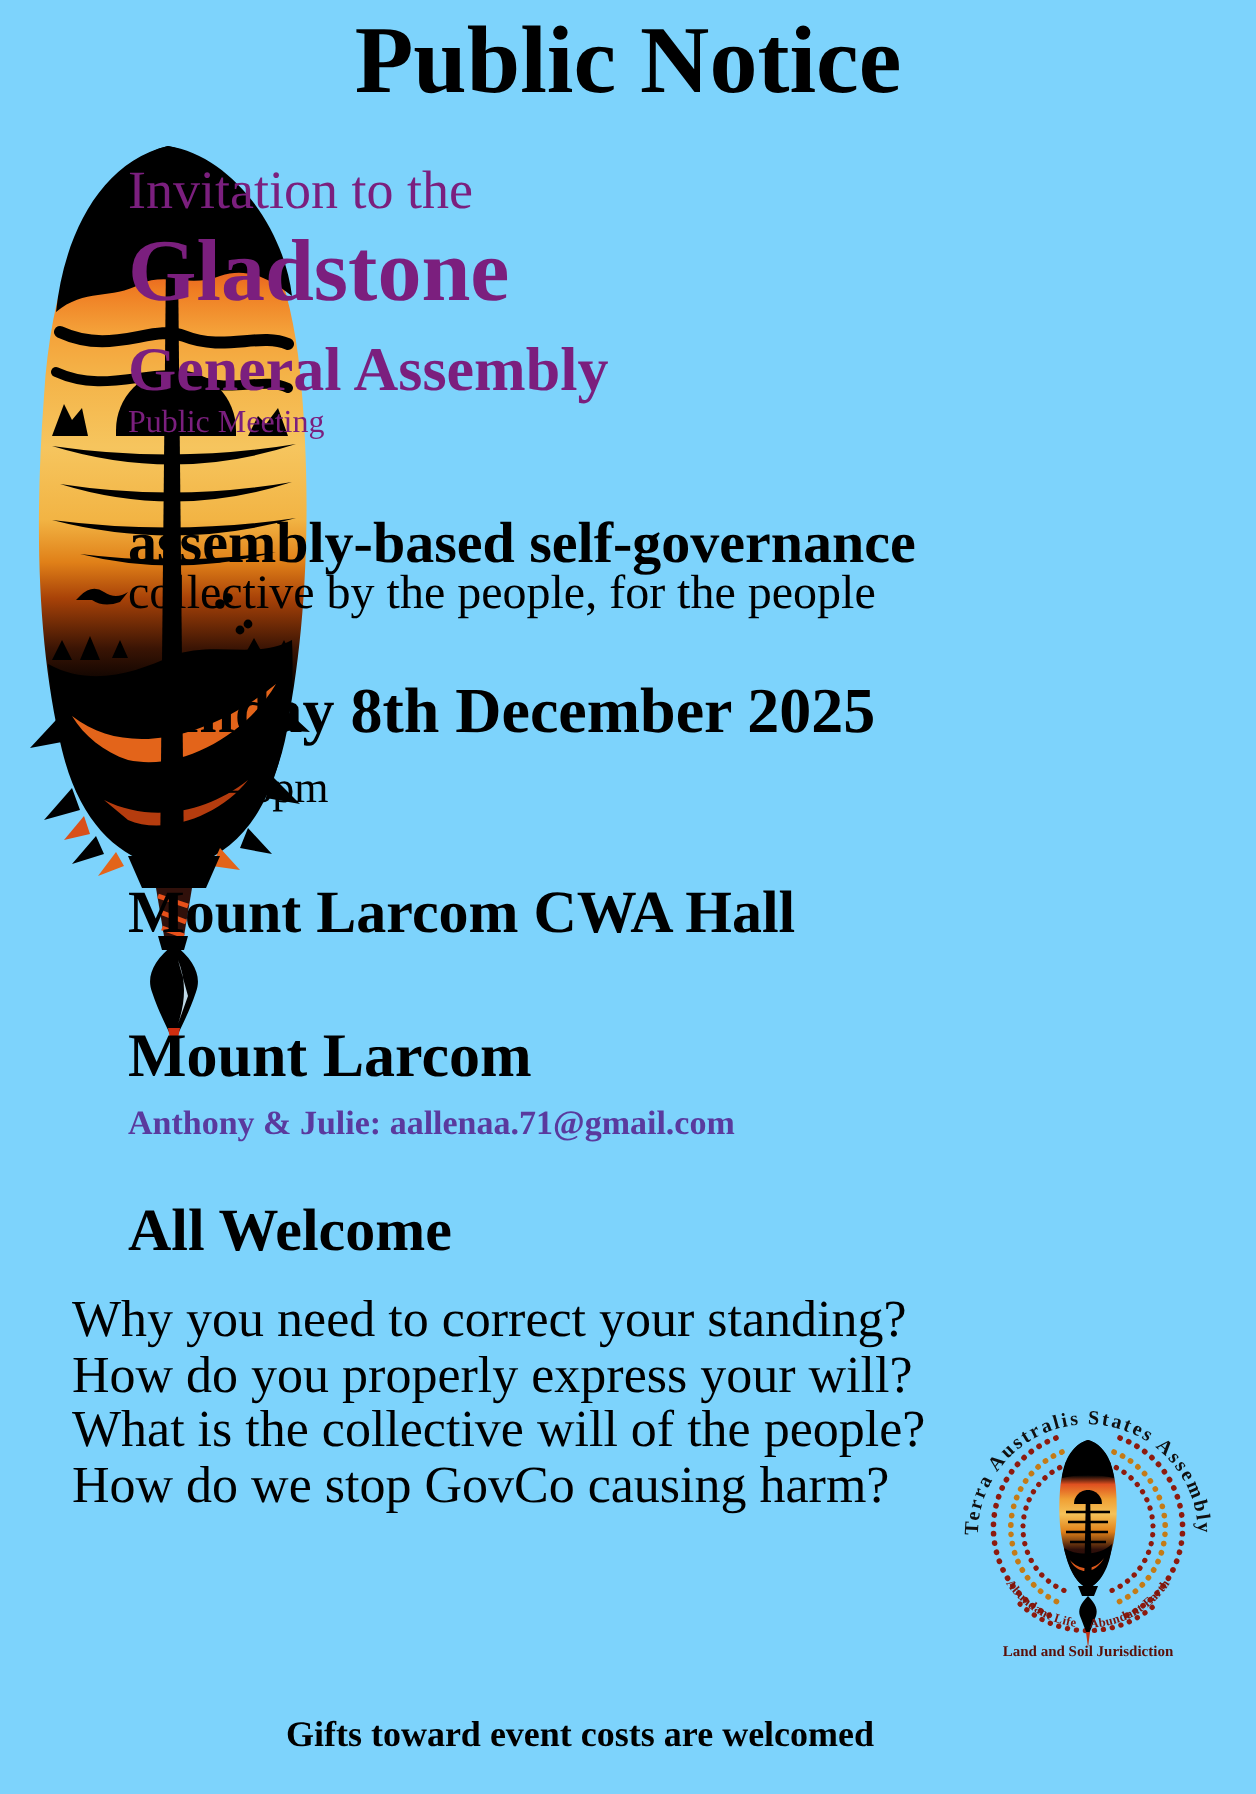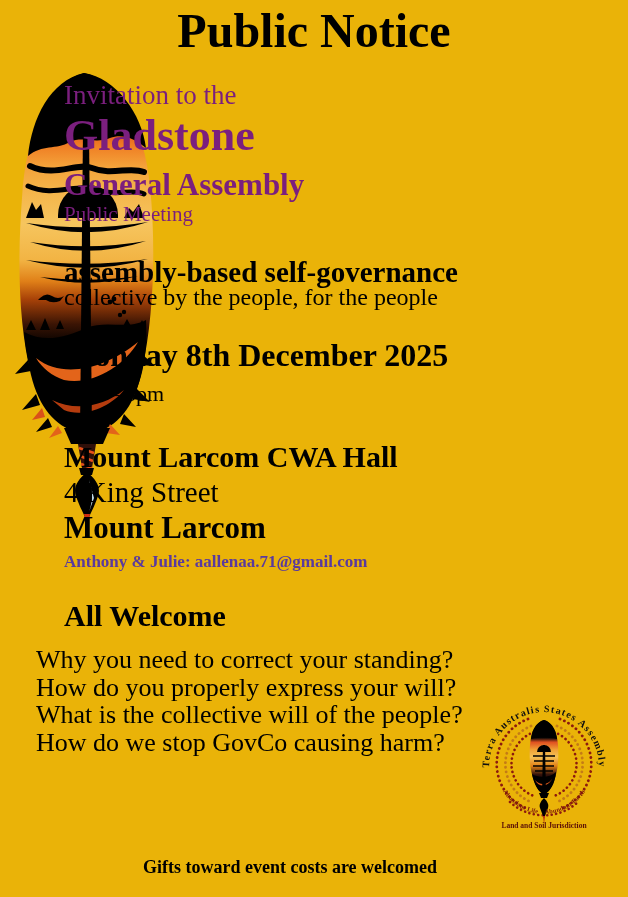--- a/index.html
+++ b/index.html
@@ -1,29 +1,29 @@
 <!DOCTYPE html>
 <html><head>
 <meta charset="utf-8">
 <style>
   html,body{margin:0;padding:0;background:#ffffff;}
   .flyer{
-    position:relative;width:628px;height:897px;background:#eab308;overflow:hidden;
+    position:relative;width:628px;height:897px;background:#7dd3fc;overflow:hidden;
     font-family:"Liberation Serif","DejaVu Serif",serif;color:#000;
   }
   .title{
     position:absolute;top:6px;left:0;width:628px;margin:0;
     text-align:center;font-size:48px;font-weight:bold;line-height:1.05;
   }
   .cline{position:absolute;left:64px;width:564px;text-align:left;line-height:1.1;white-space:nowrap;}
   .purple{color:#7b1f7e;}
   .l-invite{top:81px;font-size:27px;}
   .l-city{top:112px;font-size:44px;font-weight:bold;}
   .l-assembly{top:168px;font-size:31px;font-weight:bold;}
-  .l-meeting{top:203px;font-size:21px;}
+  .l-meeting{top:203px;font-size:16px;}
   .l-tag1{top:257px;font-size:29px;font-weight:bold;}
   .l-tag2{top:284px;font-size:24px;}
   .l-date{top:338px;font-size:32px;font-weight:bold;}
   .l-time{top:382px;font-size:22px;}
   .l-venue{top:440px;font-size:30px;font-weight:bold;}
   .l-street{top:477px;font-size:29px;}
   .l-town{top:511px;font-size:31px;font-weight:bold;}
   .l-contact{top:553px;font-size:17px;font-weight:bold;color:#5a3a9e;}
   .l-welcome{top:599px;font-size:30px;font-weight:bold;}
   .questions{position:absolute;left:36px;top:646px;width:480px;font-size:26px;line-height:27.5px;text-align:left;}
@@ -105,24 +105,23 @@
   </svg>
 
   <div class="cline l-invite purple">Invitation to the</div>
   <div class="cline l-city purple">Gladstone</div>
   <div class="cline l-assembly purple">General Assembly</div>
   <div class="cline l-meeting purple">Public Meeting</div>
 
   <div class="cline l-tag1">assembly-based self-governance</div>
   <div class="cline l-tag2">collective by the people, for the people</div>
 
-  <div class="cline l-date">Monday 8th December 2025</div>
+  <div class="cline l-date">Sunday 8th December 2025</div>
   <div class="cline l-time">6pm – 8pm</div>
   <div class="cline l-venue">Mount Larcom CWA Hall</div>
-  <div class="cline l-street">4 King Street</div>
   <div class="cline l-town">Mount Larcom</div>
   <div class="cline l-contact">Anthony &amp; Julie: aallenaa.71@gmail.com</div>
 
   <div class="cline l-welcome">All Welcome</div>
 
   <div class="questions">
     <div>Why you need to correct your standing?</div>
     <div>How do you properly express your will?</div>
     <div>What is the collective will of the people?</div>
     <div>How do we stop GovCo causing harm?</div>

